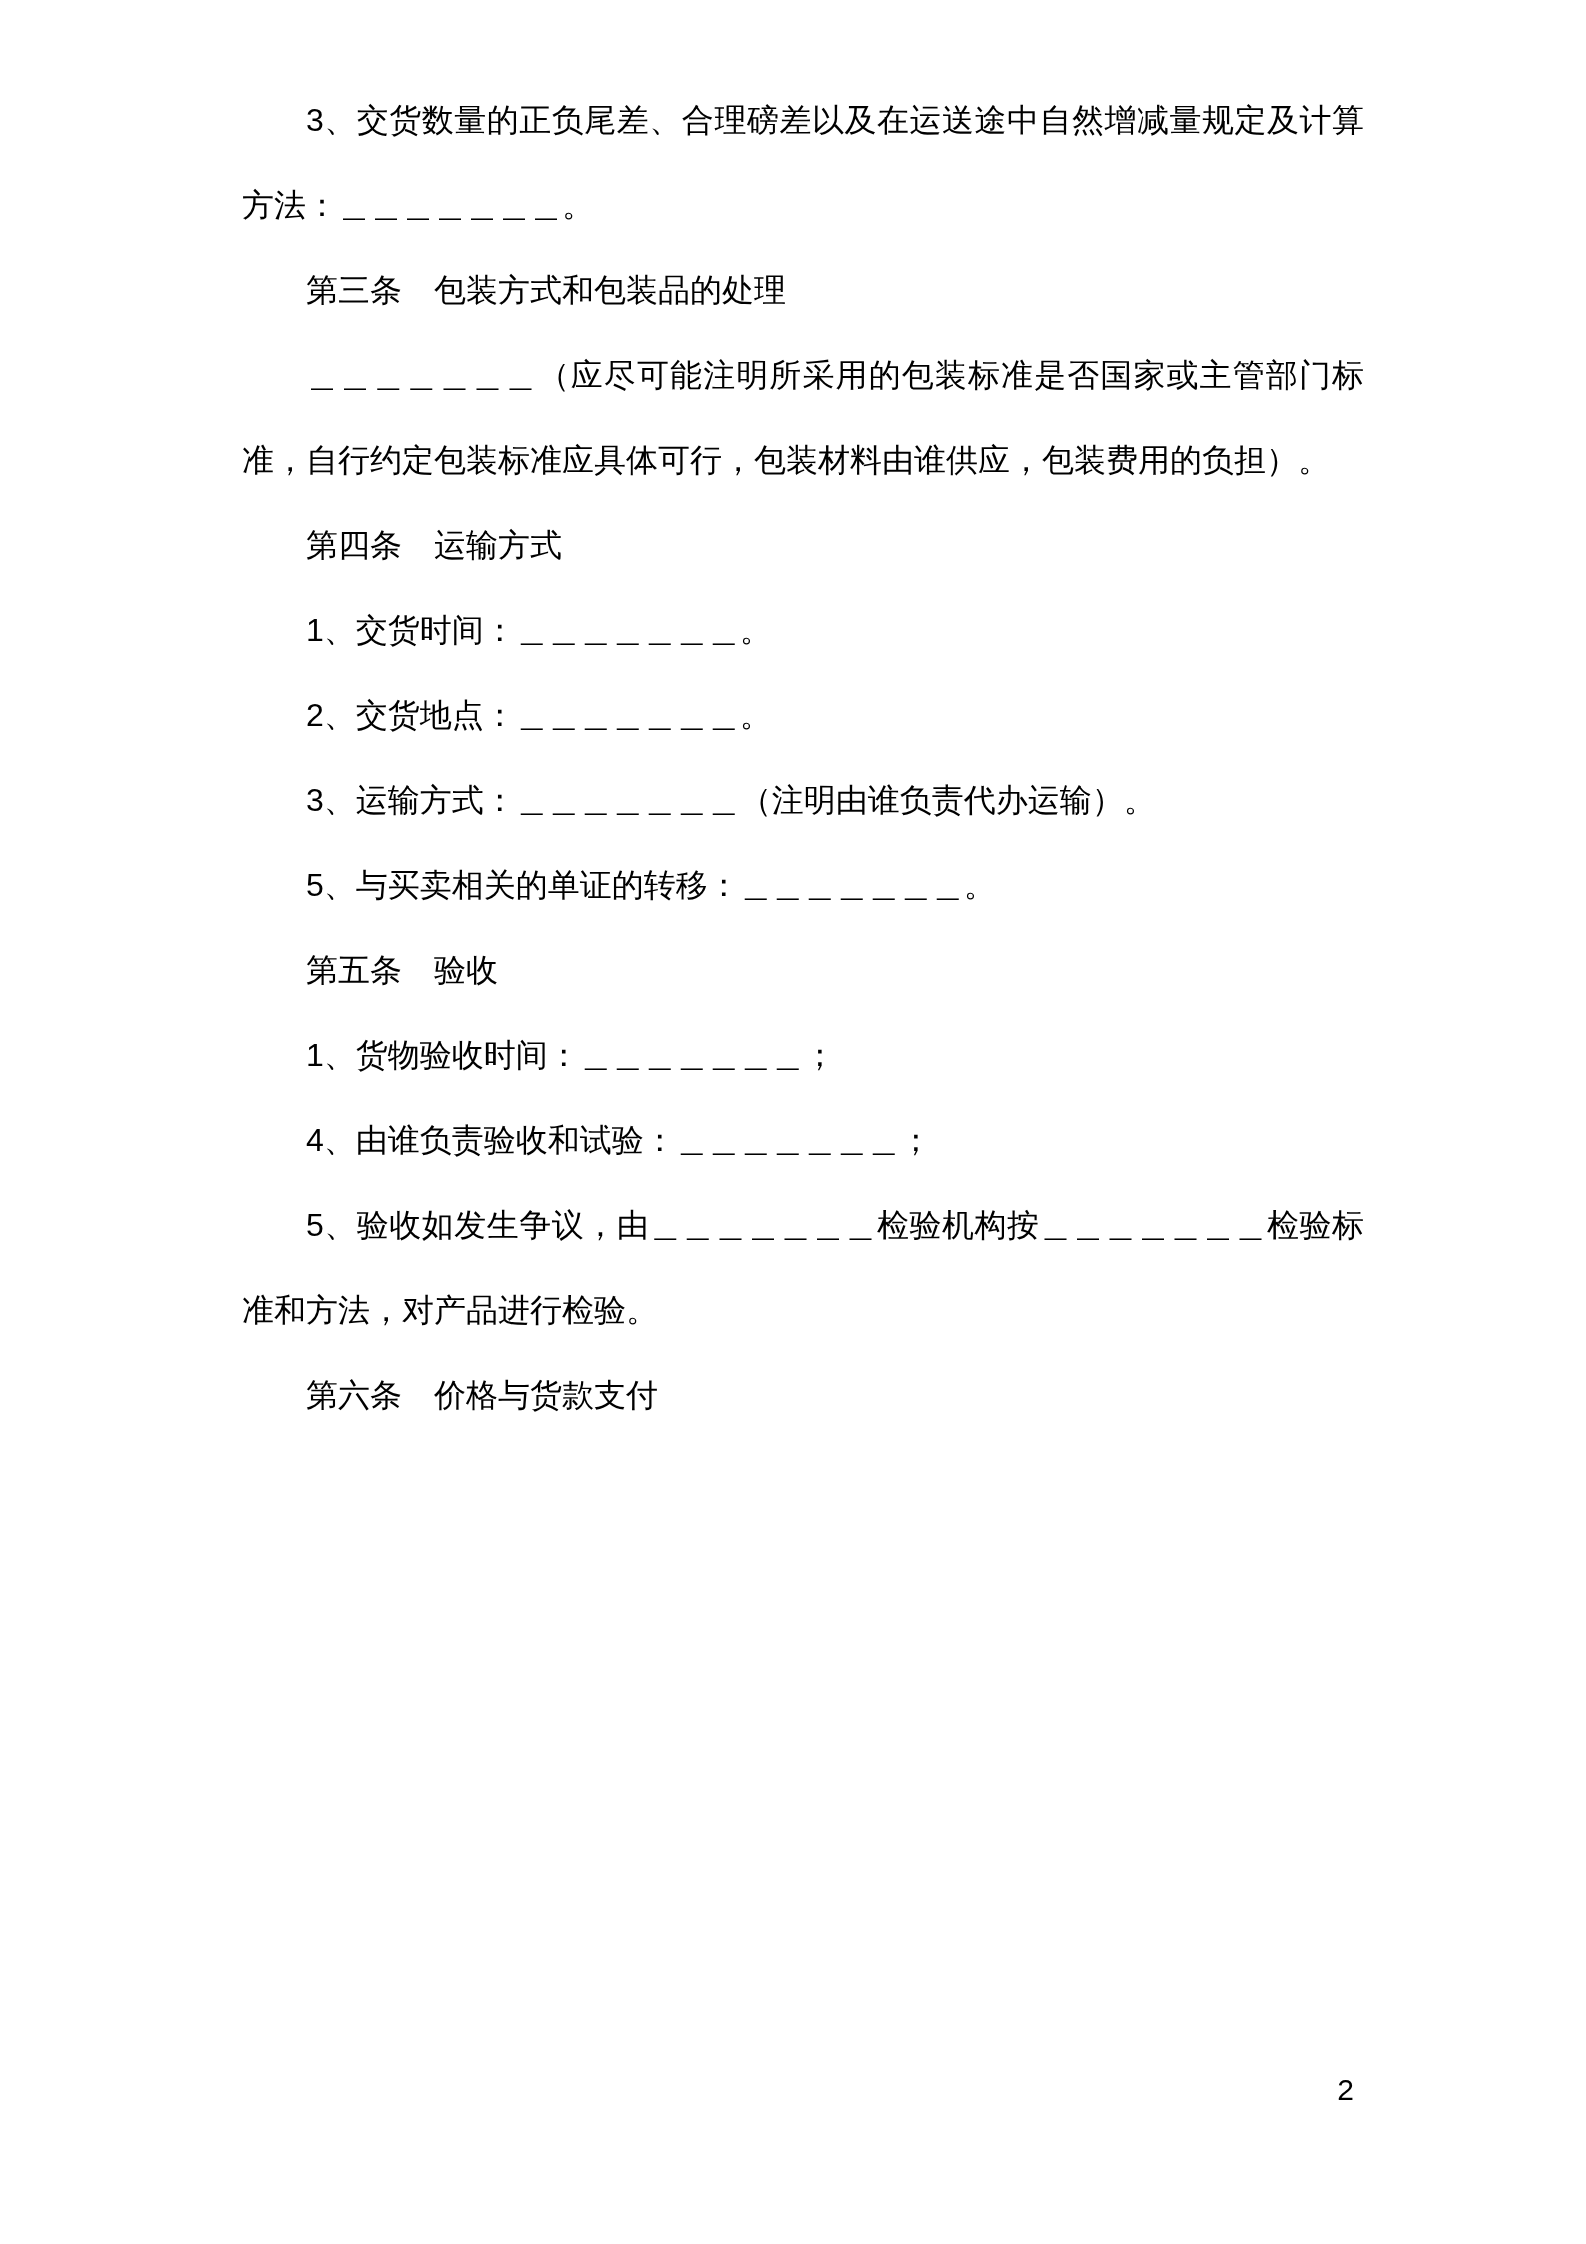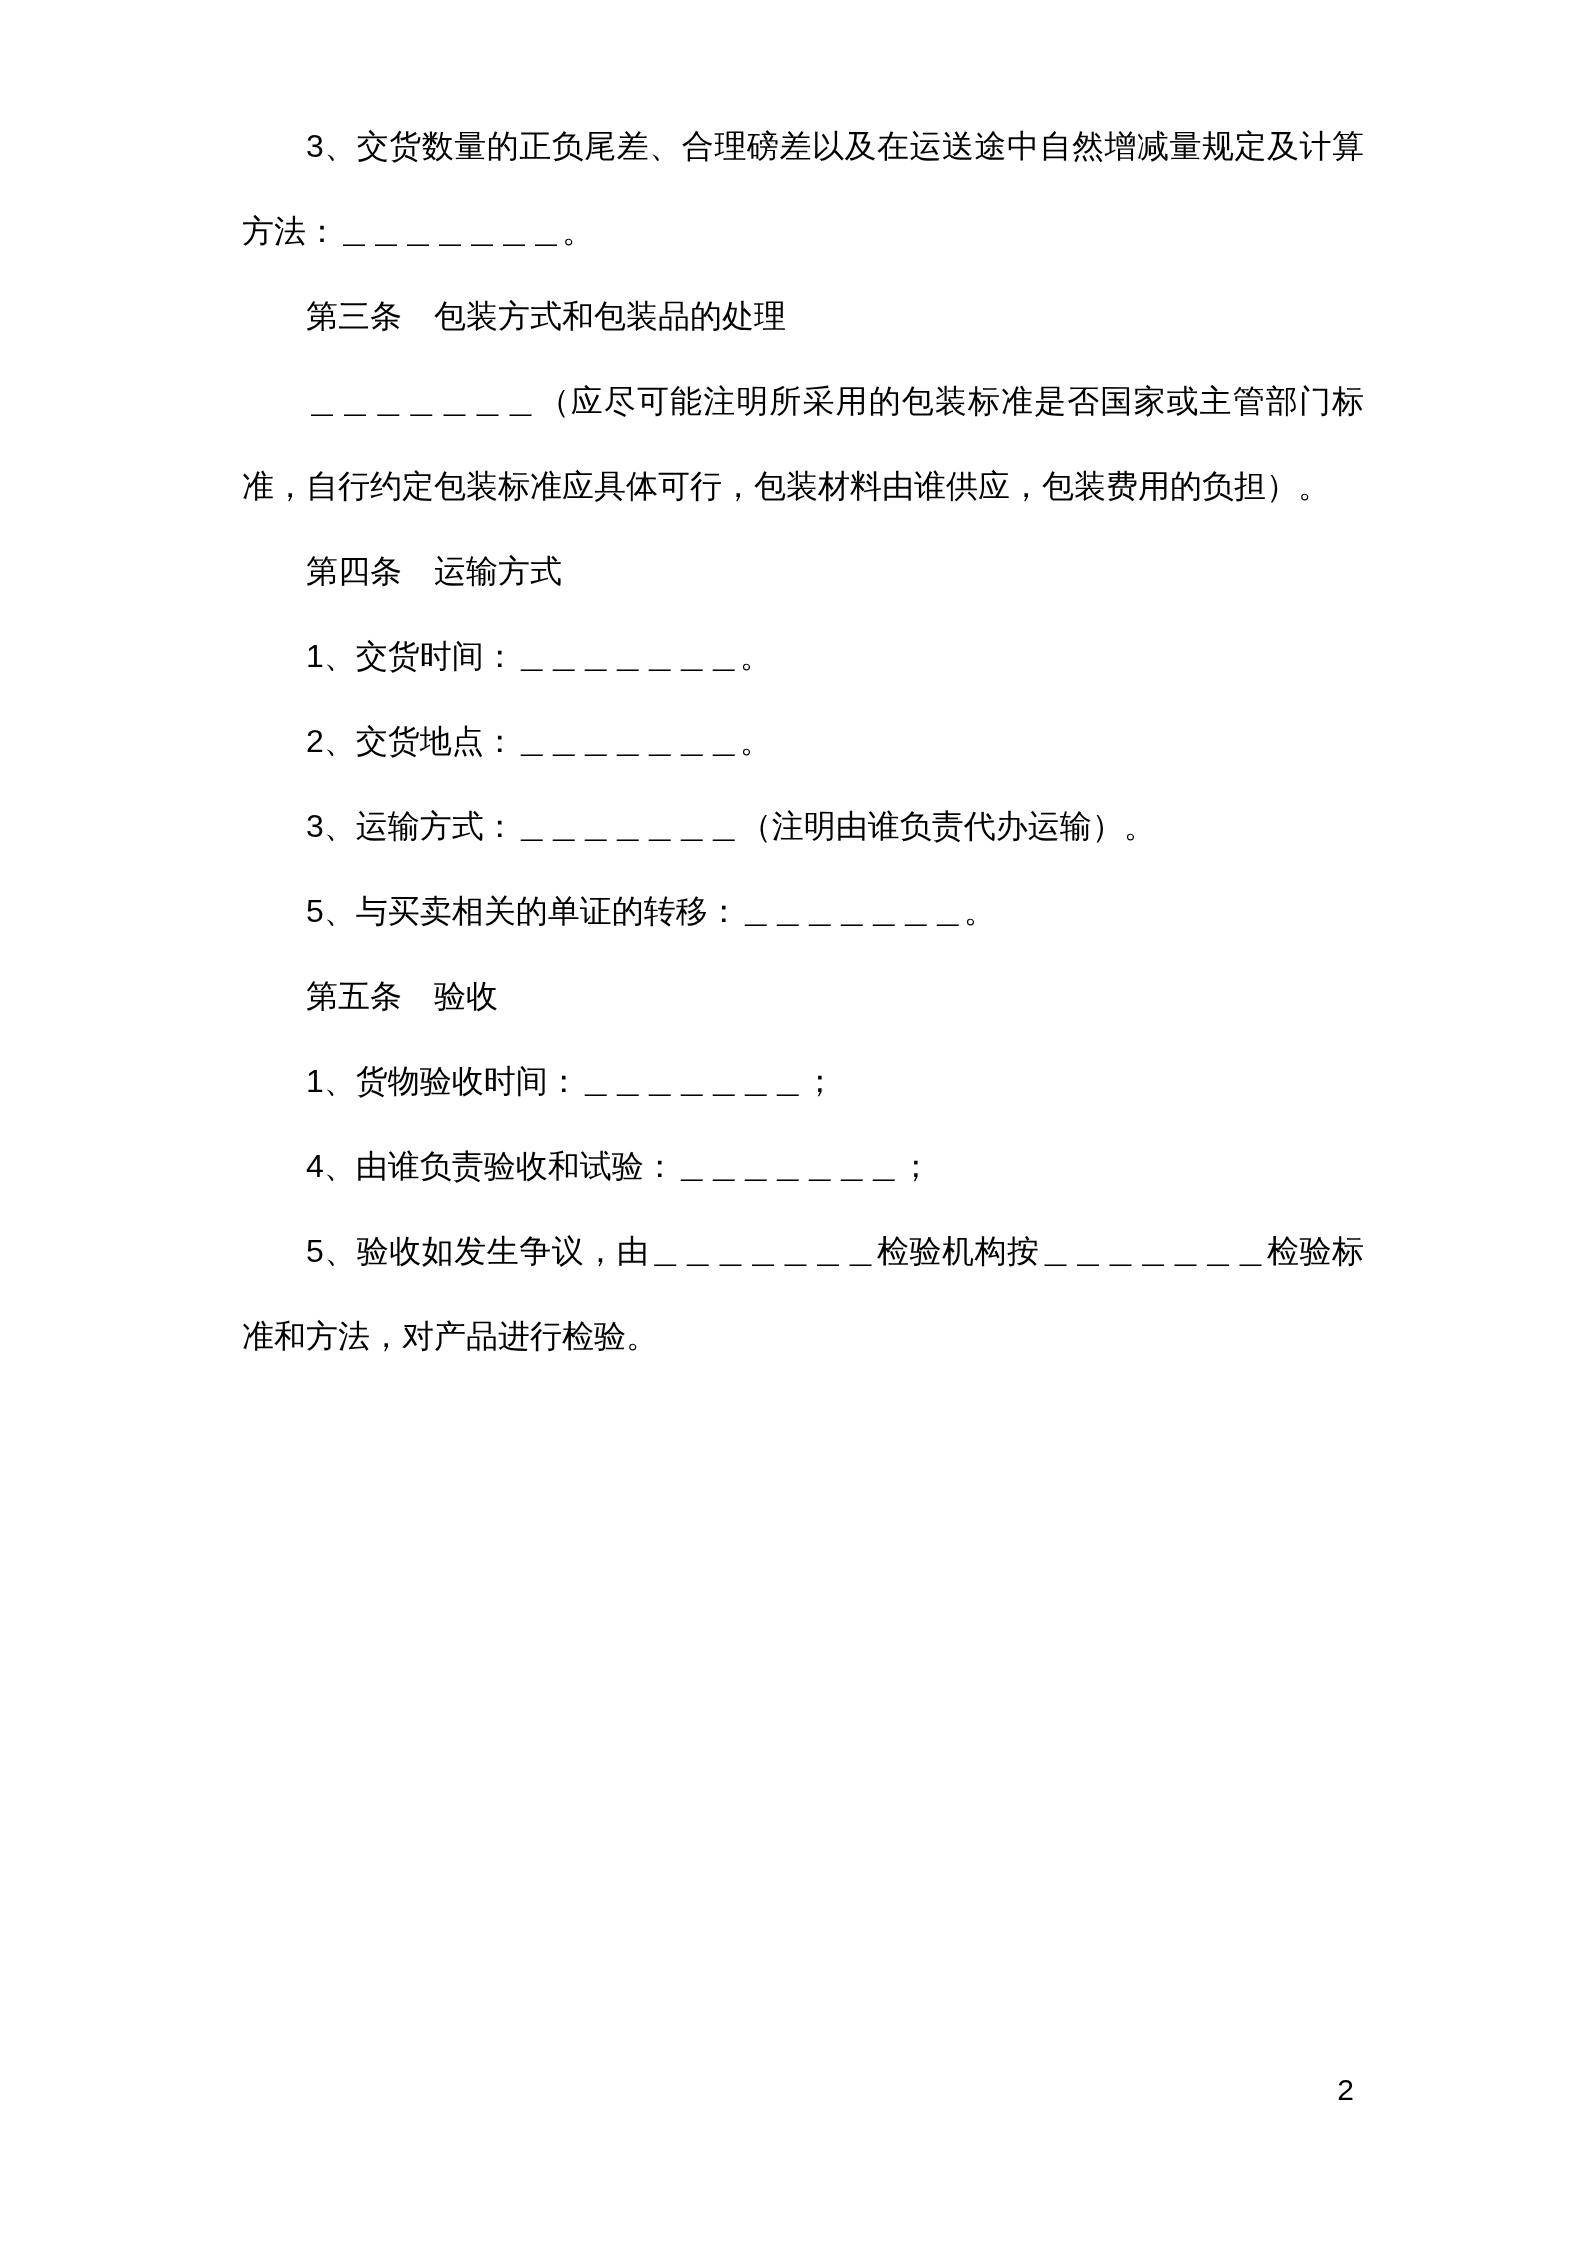--- a/index.html
+++ b/index.html
@@ -2,21 +2,21 @@
 <html><head>
 <meta charset="utf-8">
 <style>
   html,body{margin:0;padding:0;background:#ffffff;}
   .page{
     position:relative;
     width:1586px;
     height:2244px;
     background:#ffffff;
     box-sizing:border-box;
-    padding:104px 222px 0 242px;
+    padding:78px 222px 0 242px;
     font-family:"Liberation Sans","DejaVu Sans",sans-serif;
     color:#000000;
     overflow:hidden;
   }
   .doc p{
     margin:0;
     font-size:32px;
     line-height:85px;
     text-align:justify;
     text-justify:inter-character;
@@ -47,15 +47,16 @@
     <p>＿＿＿＿＿＿＿（应尽可能注明所采用的包装标准是否国家或主管部门标准，自行约定包装标准应具体可行，包装材料由谁供应，包装费用的负担）。</p>
     <p class="heading">第四条　运输方式</p>
     <p>1、交货时间：＿＿＿＿＿＿＿。</p>
     <p>2、交货地点：＿＿＿＿＿＿＿。</p>
     <p>3、运输方式：＿＿＿＿＿＿＿（注明由谁负责代办运输）。</p>
     <p>5、与买卖相关的单证的转移：＿＿＿＿＿＿＿。</p>
     <p class="heading">第五条　验收</p>
     <p>1、货物验收时间：＿＿＿＿＿＿＿；</p>
     <p>4、由谁负责验收和试验：＿＿＿＿＿＿＿；</p>
     <p>5、验收如发生争议，由＿＿＿＿＿＿＿检验机构按＿＿＿＿＿＿＿检验标准和方法，对产品进行检验。</p>
+    <p class="heading">第六条　价格与货款支付</p>
   </div>
   <div class="footer">2</div>
 </div>
 
 </body></html>

